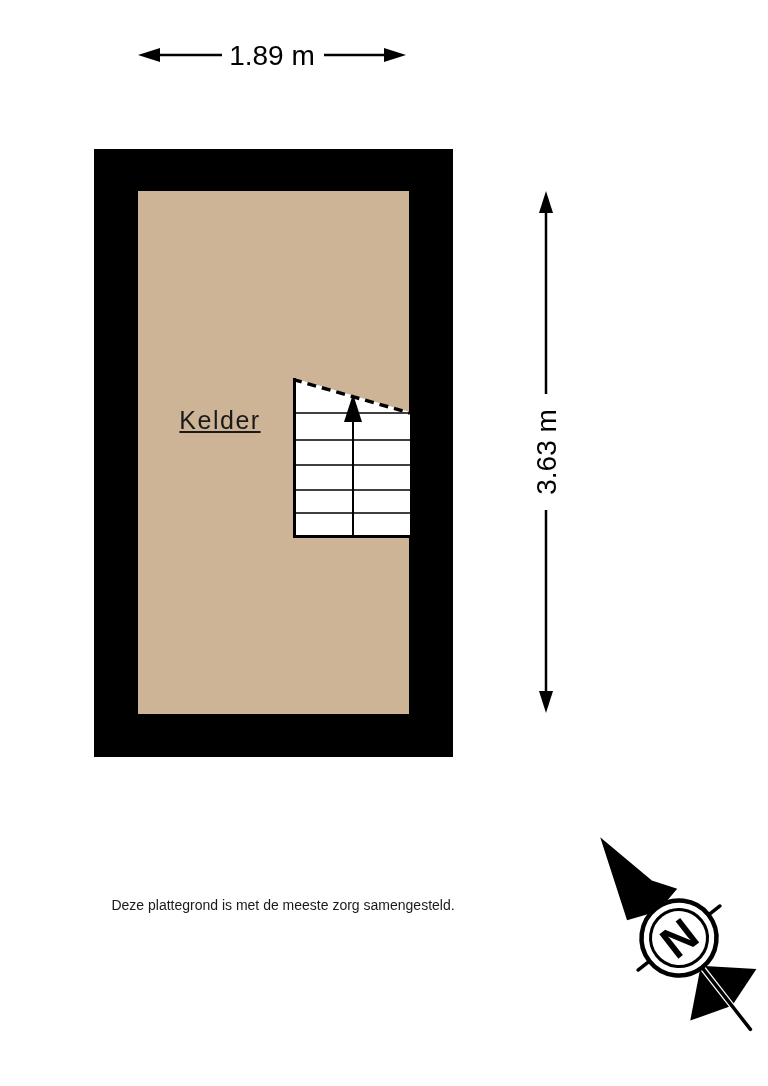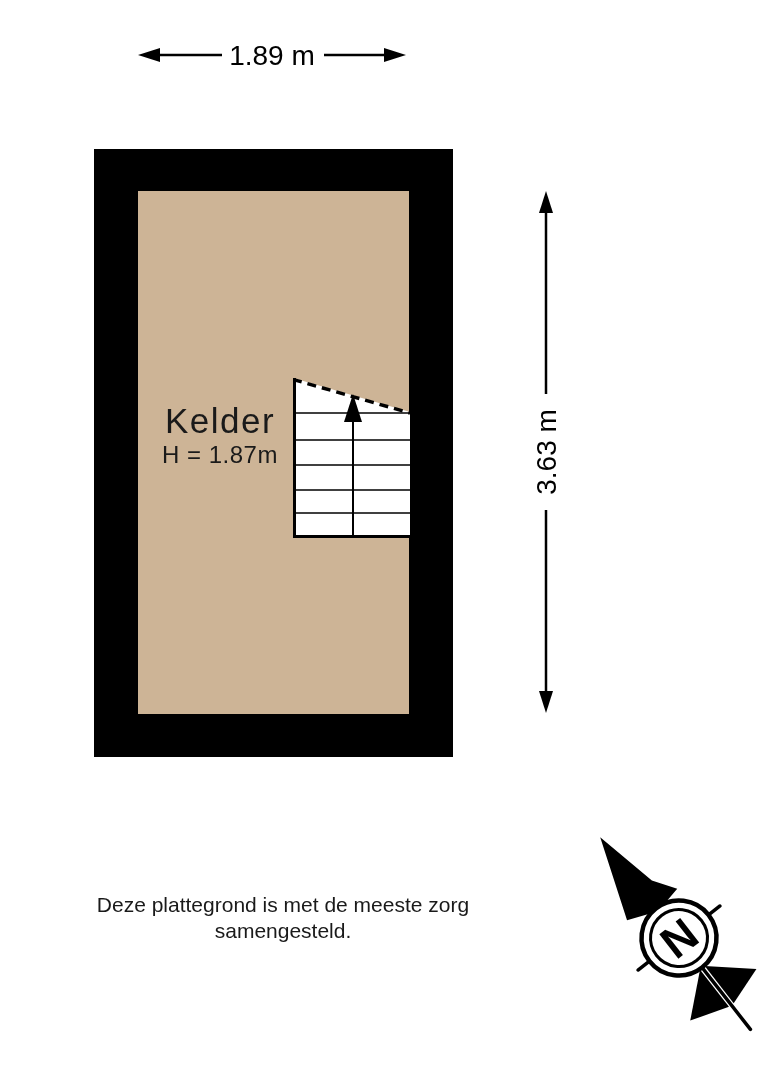--- a/index.html
+++ b/index.html
@@ -31,23 +31,24 @@
   }
 
   
   .room-label {
     left: 132px; top: 405px;
     width: 164px;
     text-align: center;
     color: #1a1a1a;
   }
   .room-name {
-    font-size: 35px;
+    font-size: 25px;
     letter-spacing: 1.5px;
     line-height: 31px;
+    text-decoration: underline;
   }
   .room-height {
     font-size: 24px;
     line-height: 28px;
     margin-top: 5px;
     letter-spacing: 0.5px;
   }
 
   
   .dim-h { left: 128px; top: 38px; }
@@ -72,21 +73,21 @@
     fill: none;
   }
   .stair-center { stroke: var(--line-color, #000); stroke-width: 2; }
   .stair-arrowhead { fill: var(--line-color, #000); }
 
   
   .disclaimer {
     left: 0px; top: 892px;
     width: 506px;
     text-align: center;
-    font-size: 21px;
+    font-size: 14px;
     line-height: 26px;
     color: #1a1a1a;
     padding-left: 48px;
   }
 
   
   .compass { left: 578px; top: 818px; }
   .compass-needle, .compass-fin { fill: var(--line-color, #000); }
   .compass-tail, .compass-tick {
     stroke: var(--line-color, #000);
@@ -113,21 +114,20 @@
     <text class="dim-text" x="138" y="27" text-anchor="middle">1.89 m</text>
     <line class="dim-line" x1="190" y1="17" x2="252" y2="17"></line>
     <polygon class="dim-head" points="272,17 250,10 250,24"></polygon>
   </svg>
 
   <div class="abs wall"></div>
   <div class="abs floor"></div>
 
   <div class="abs room-label">
     <div class="room-name">Kelder</div>
-    <div class="room-height">H = 1.87m</div>
   </div>
 
   <svg class="abs stairs" width="117" height="162" viewBox="0 0 117 162">
     <polygon class="stair-body" points="0,0 117,34 117,160 0,160"></polygon>
     <line class="stair-step" x1="0" y1="35" x2="117" y2="35"></line>
     <line class="stair-step" x1="0" y1="62" x2="117" y2="62"></line>
     <line class="stair-step" x1="0" y1="87" x2="117" y2="87"></line>
     <line class="stair-step" x1="0" y1="112" x2="117" y2="112"></line>
     <line class="stair-step" x1="0" y1="135" x2="117" y2="135"></line>
     <line class="stair-border" x1="1.5" y1="0" x2="1.5" y2="160"></line>

